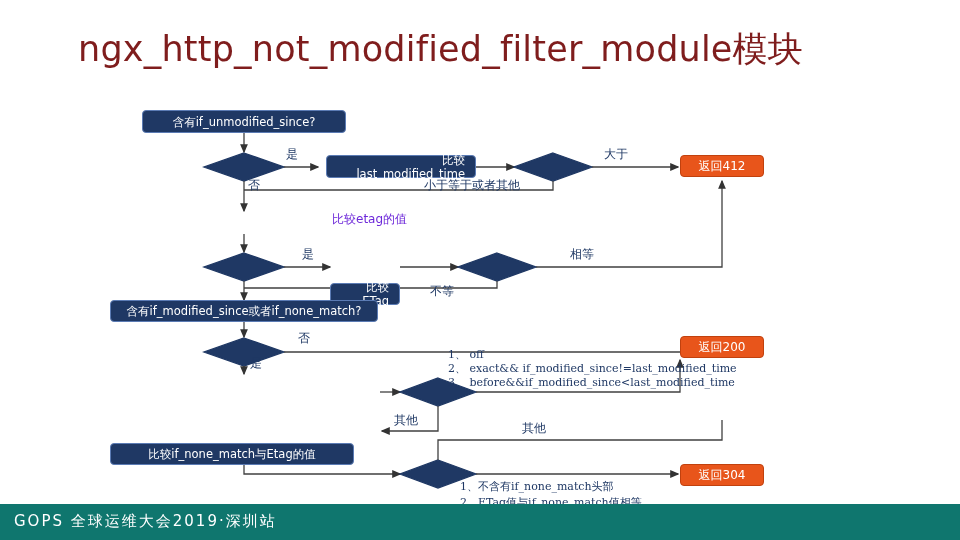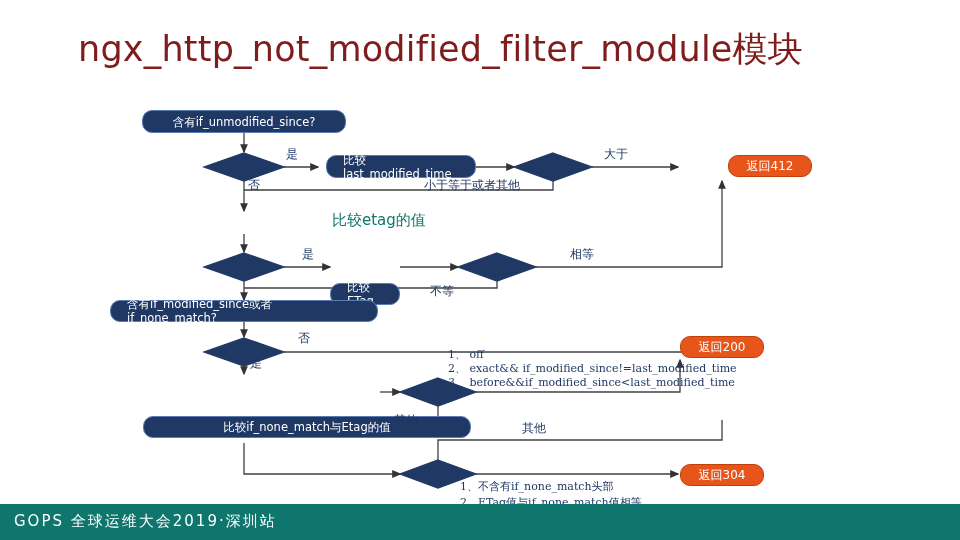--- a/index.html
+++ b/index.html
@@ -40,48 +40,48 @@
 
   
   #flow{position:absolute;left:0;top:0;width:960px;height:540px;}
   #flow svg{position:absolute;left:0;top:0;}
 
   .node{
     position:absolute;
     box-sizing:border-box;
     background:#1F3864;
     border:1px solid #5B7BB4;
-    border-radius:10px;
+    border-radius:4px;
     color:#ffffff;
     font-size:11.5px;
     line-height:14px;
     display:flex;align-items:center;justify-content:center;
-    text-align:left;
-    padding:2px 16px;
+    text-align:right;
+    padding:2px 10px;
     white-space:pre-line;
     font-family:"DejaVu Sans","Liberation Sans",sans-serif;
   }
   .node.term{
     background:#E8551B;
     border:1px solid #C1410E;
     color:#ffffff;
     font-size:12px;
   }
   .edge-label{
     position:absolute;
     color:#1F3864;
     font-size:12px;
     white-space:nowrap;
     background:transparent;
     font-family:"DejaVu Sans","Liberation Sans",sans-serif;
   }
   .note{
     position:absolute;
-    color:#0f766e;
-    font-size:15px;
+    color:#6d28d9;
+    font-size:12px;
     white-space:nowrap;
     font-family:"DejaVu Sans","Liberation Sans",sans-serif;
   }
   .note-list{
     position:absolute;
     color:#1F3864;
     font-size:11px;
     line-height:14px;
     white-space:pre;
     font-family:"DejaVu Serif","Liberation Serif",serif;
@@ -163,23 +163,23 @@
     <div class="node" style="left:142px;top:110px;width:204px;height:23px;">含有if_unmodified_since?</div>
 
     <div class="node" style="left:326px;top:155px;width:150px;height:23px;">比较last_modified_time</div>
 
 
     <div class="node" style="left:330px;top:256px;width:70px;height:22px;margin-top:27px;">比较ETag</div>
 
     <div class="node" style="left:110px;top:300px;width:268px;height:22px;">含有if_modified_since或者if_none_match?</div>
 
 
-    <div class="node" style="left:110px;top:416px;width:328px;height:22px;margin-left:33px;">比较if_none_match与Etag的值</div>
-
-    <div class="node term" style="left:680px;top:155px;width:84px;height:22px;margin-left:48px;">返回412</div>
+    <div class="node" style="left:110px;top:443px;width:244px;height:22px;">比较if_none_match与Etag的值</div>
+
+    <div class="node term" style="left:680px;top:155px;width:84px;height:22px;">返回412</div>
 
     <div class="node term" style="left:680px;top:336px;width:84px;height:22px;">返回200</div>
 
     <div class="node term" style="left:680px;top:464px;width:84px;height:22px;">返回304</div>
 
     <div class="edge-label" style="left:286px;top:146px;">是</div>
 
     <div class="edge-label" style="left:248px;top:177px;">否</div>
 
     <div class="edge-label" style="left:604px;top:146px;">大于</div>

